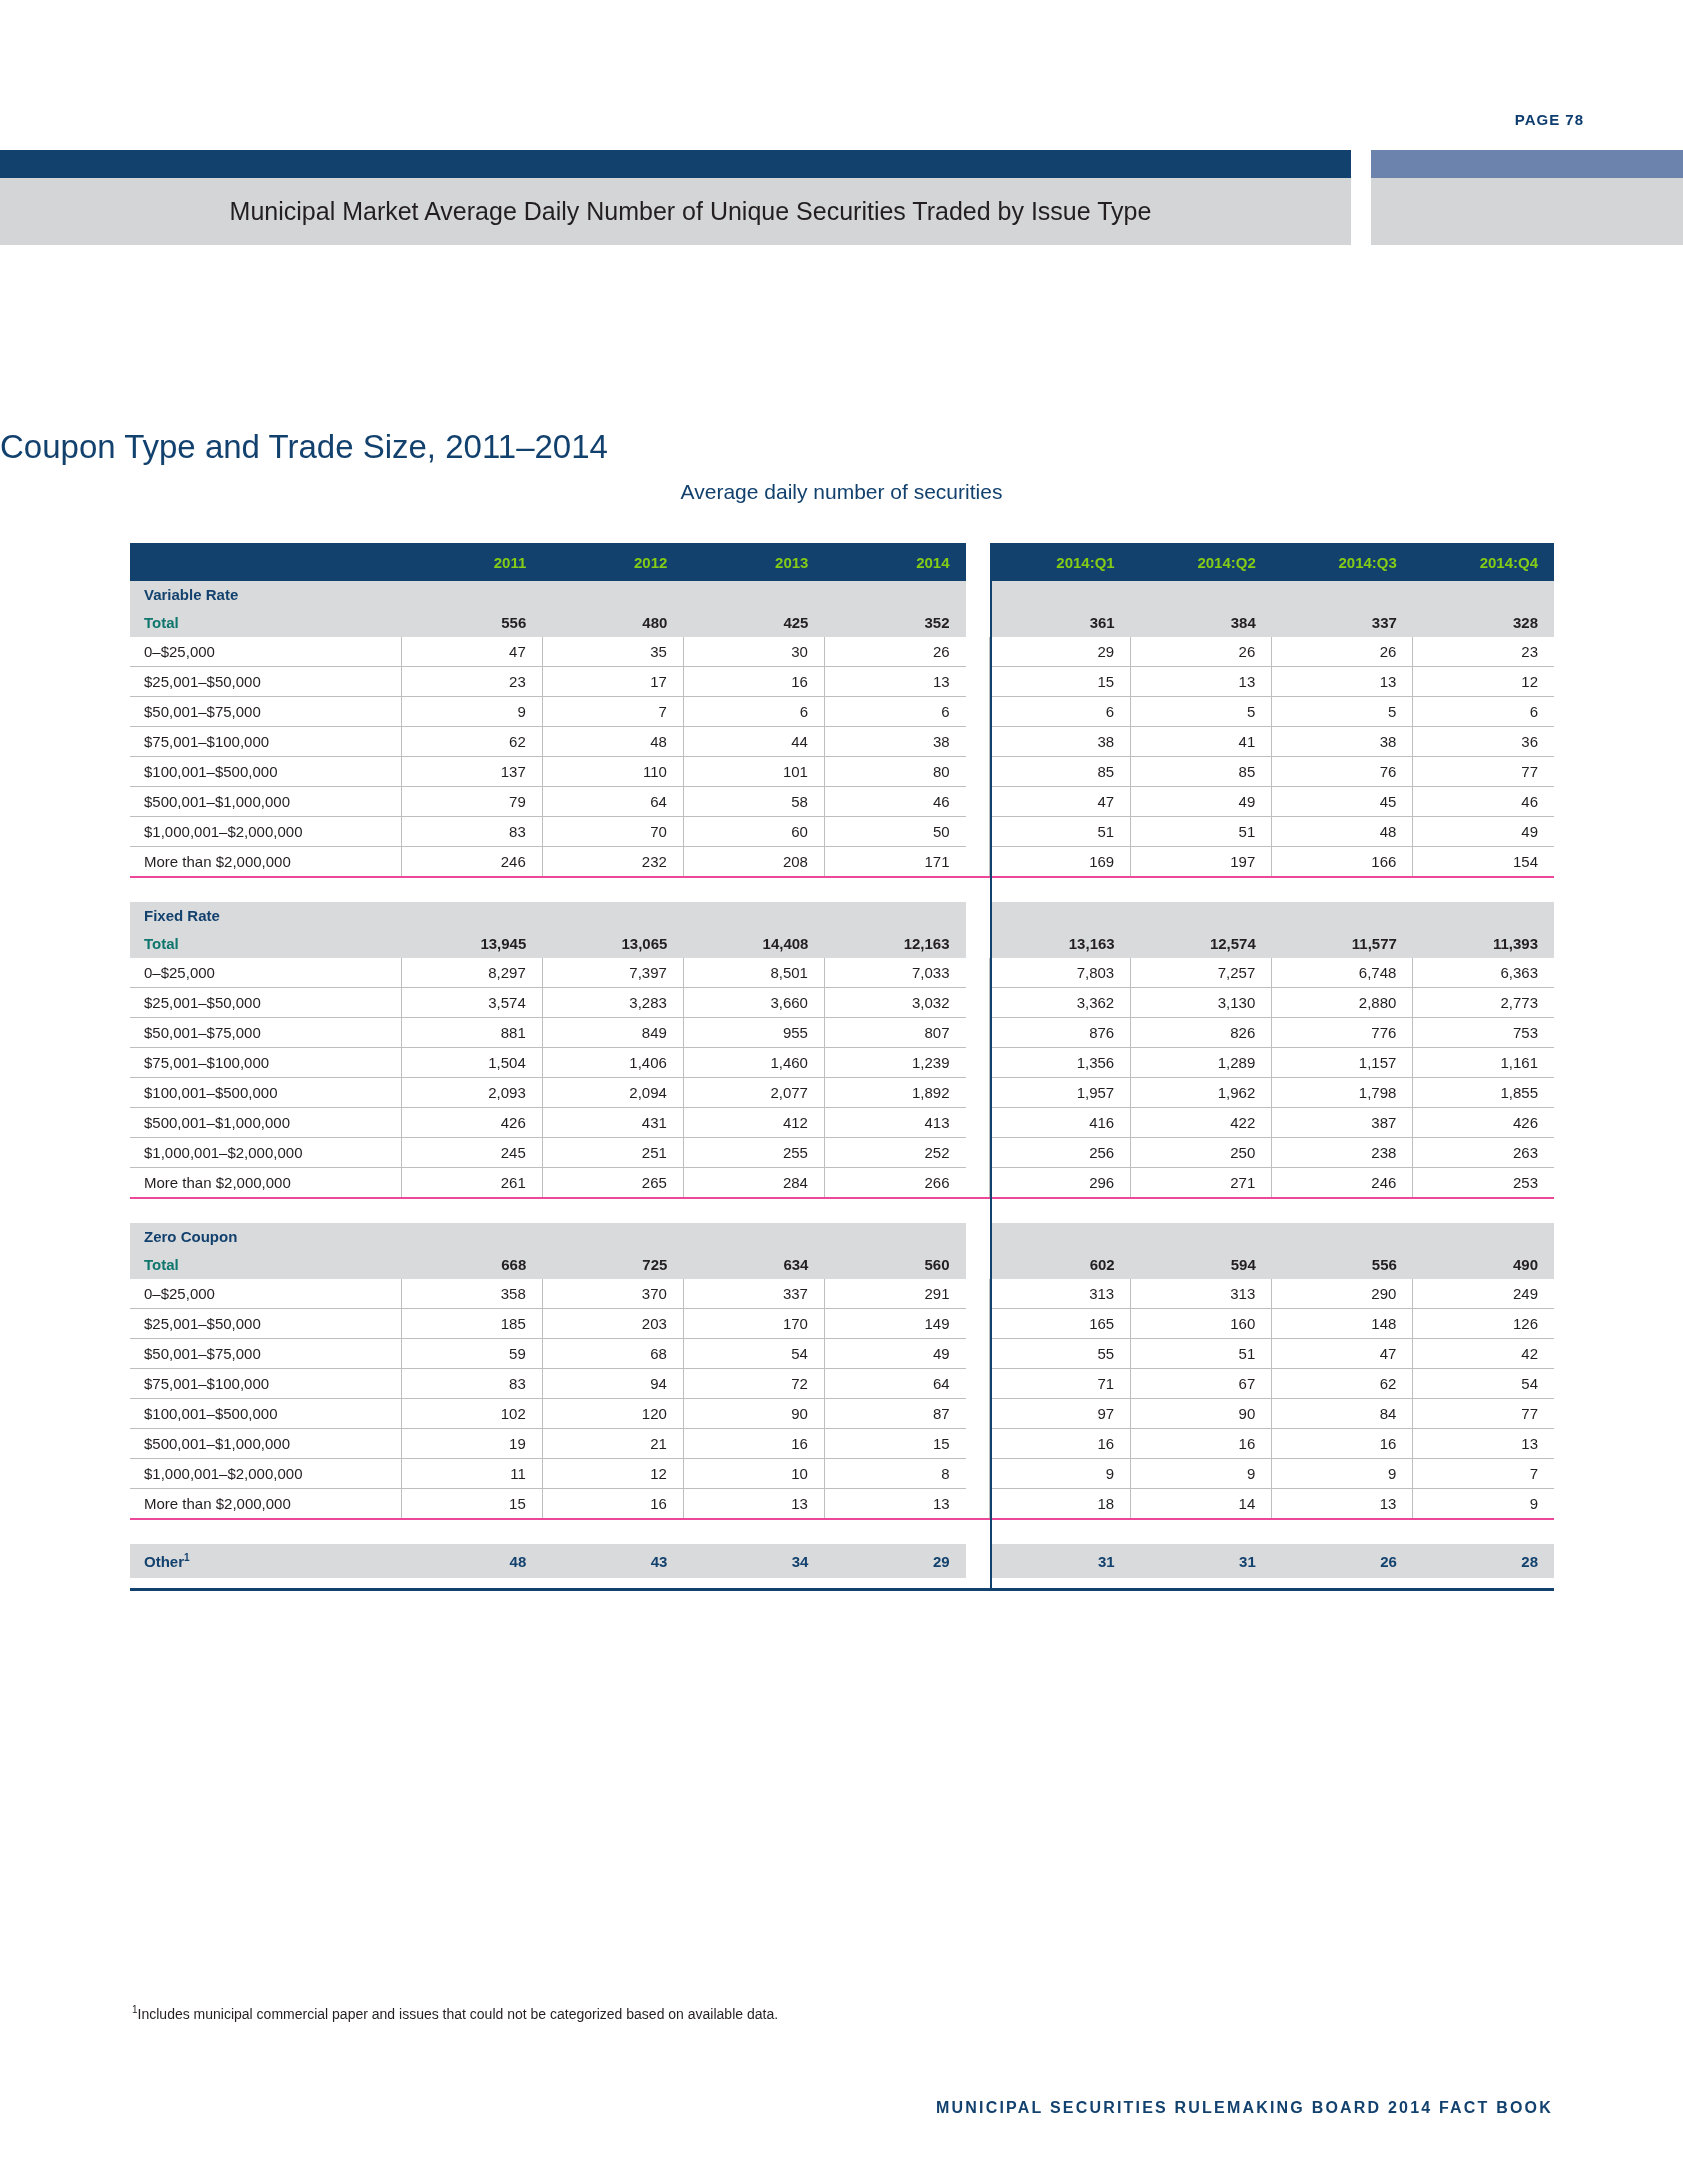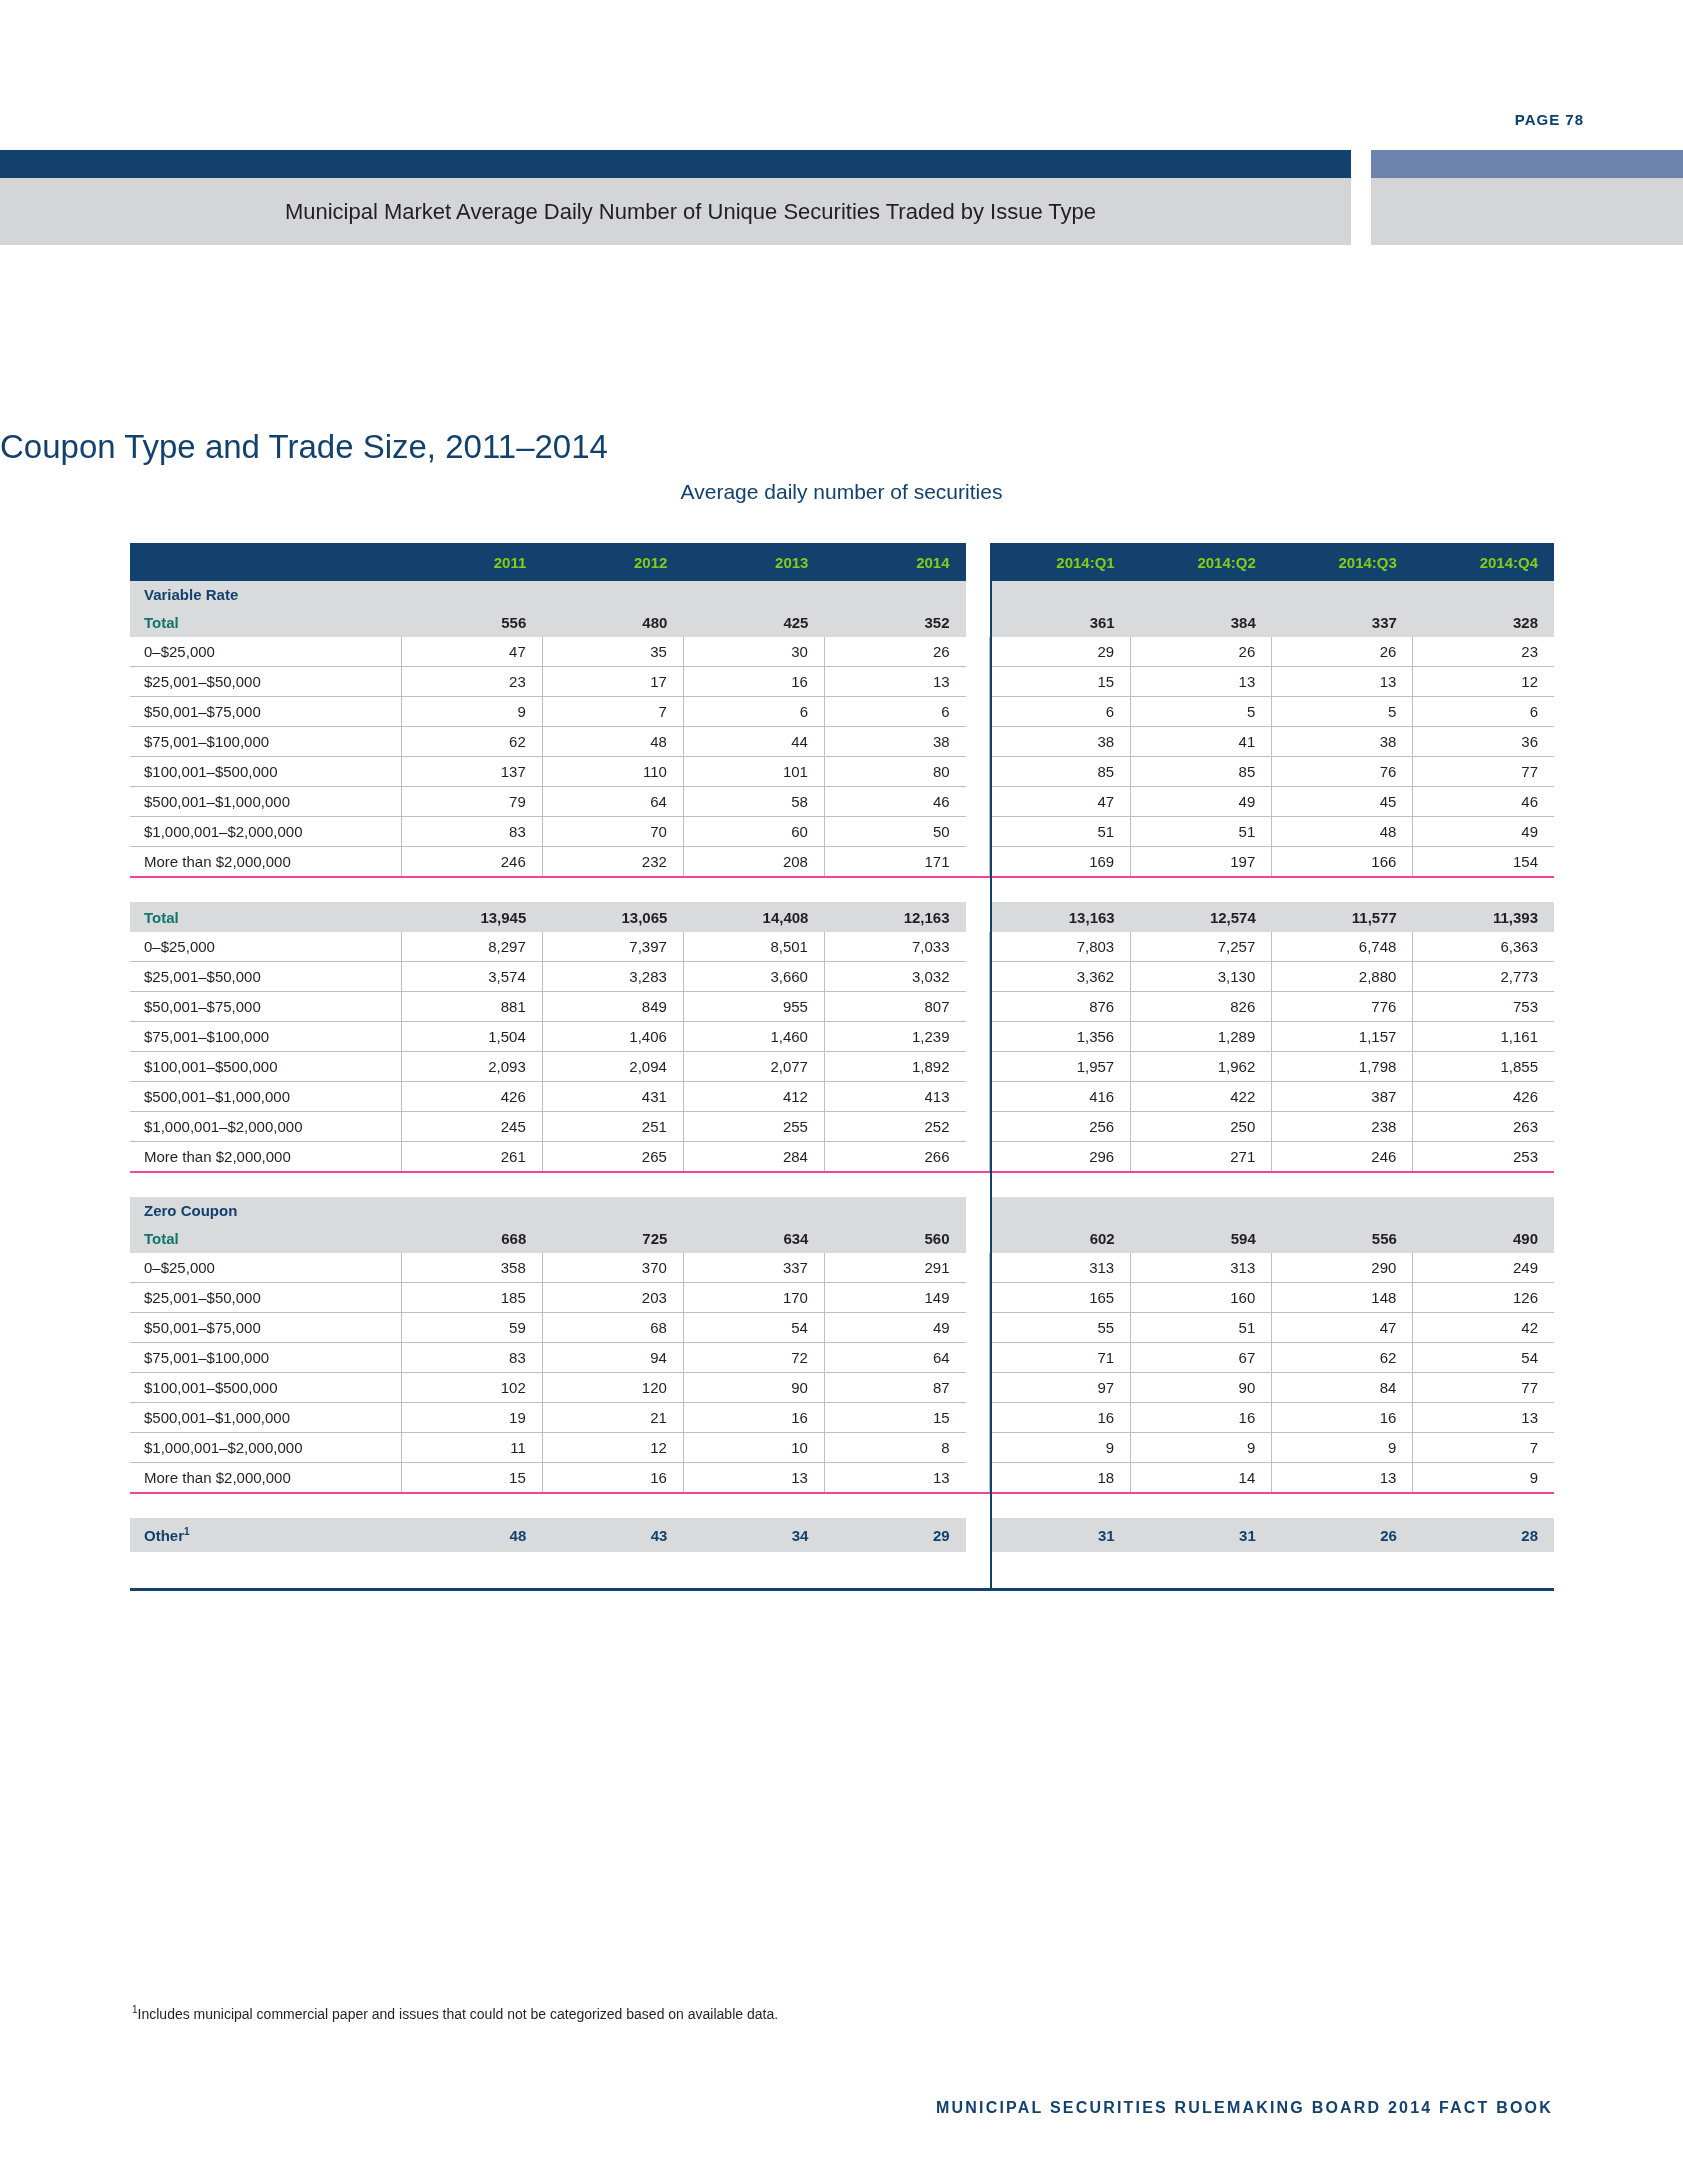--- a/index.html
+++ b/index.html
@@ -73,21 +73,21 @@
     background: #d4d5d7;
   }
   .header-title-text {
     position: absolute;
     left: 0;
     top: 0;
     width: 1351px;
     height: 67px;
     line-height: 67px;
     text-align: center;
-    font-size: 22px;
+    font-size: 25px;
     color: #231f20;
     padding-left: 30px;
     box-sizing: border-box;
   }
 
   
   .chart-title {
     position: absolute;
     top: 428px;
     left: 0;
@@ -407,20 +407,32 @@
           <td></td>
           <td></td>
           <td></td>
           <td></td>
           <td></td>
           <td></td>
           <td></td>
           <td></td>
           <td></td>
         </tr>
+        <tr class="group-head">
+          <td class="lbl">Fixed Rate</td>
+          <td></td>
+          <td></td>
+          <td></td>
+          <td></td>
+          <td class="gapcell"></td>
+          <td></td>
+          <td></td>
+          <td></td>
+          <td></td>
+        </tr>
         <tr class="group-total">
           <td class="lbl">Total</td>
           <td class="val">13,945</td>
           <td class="val">13,065</td>
           <td class="val">14,408</td>
           <td class="val">12,163</td>
           <td class="gapcell"></td>
           <td class="val">13,163</td>
           <td class="val">12,574</td>
           <td class="val">11,577</td>

